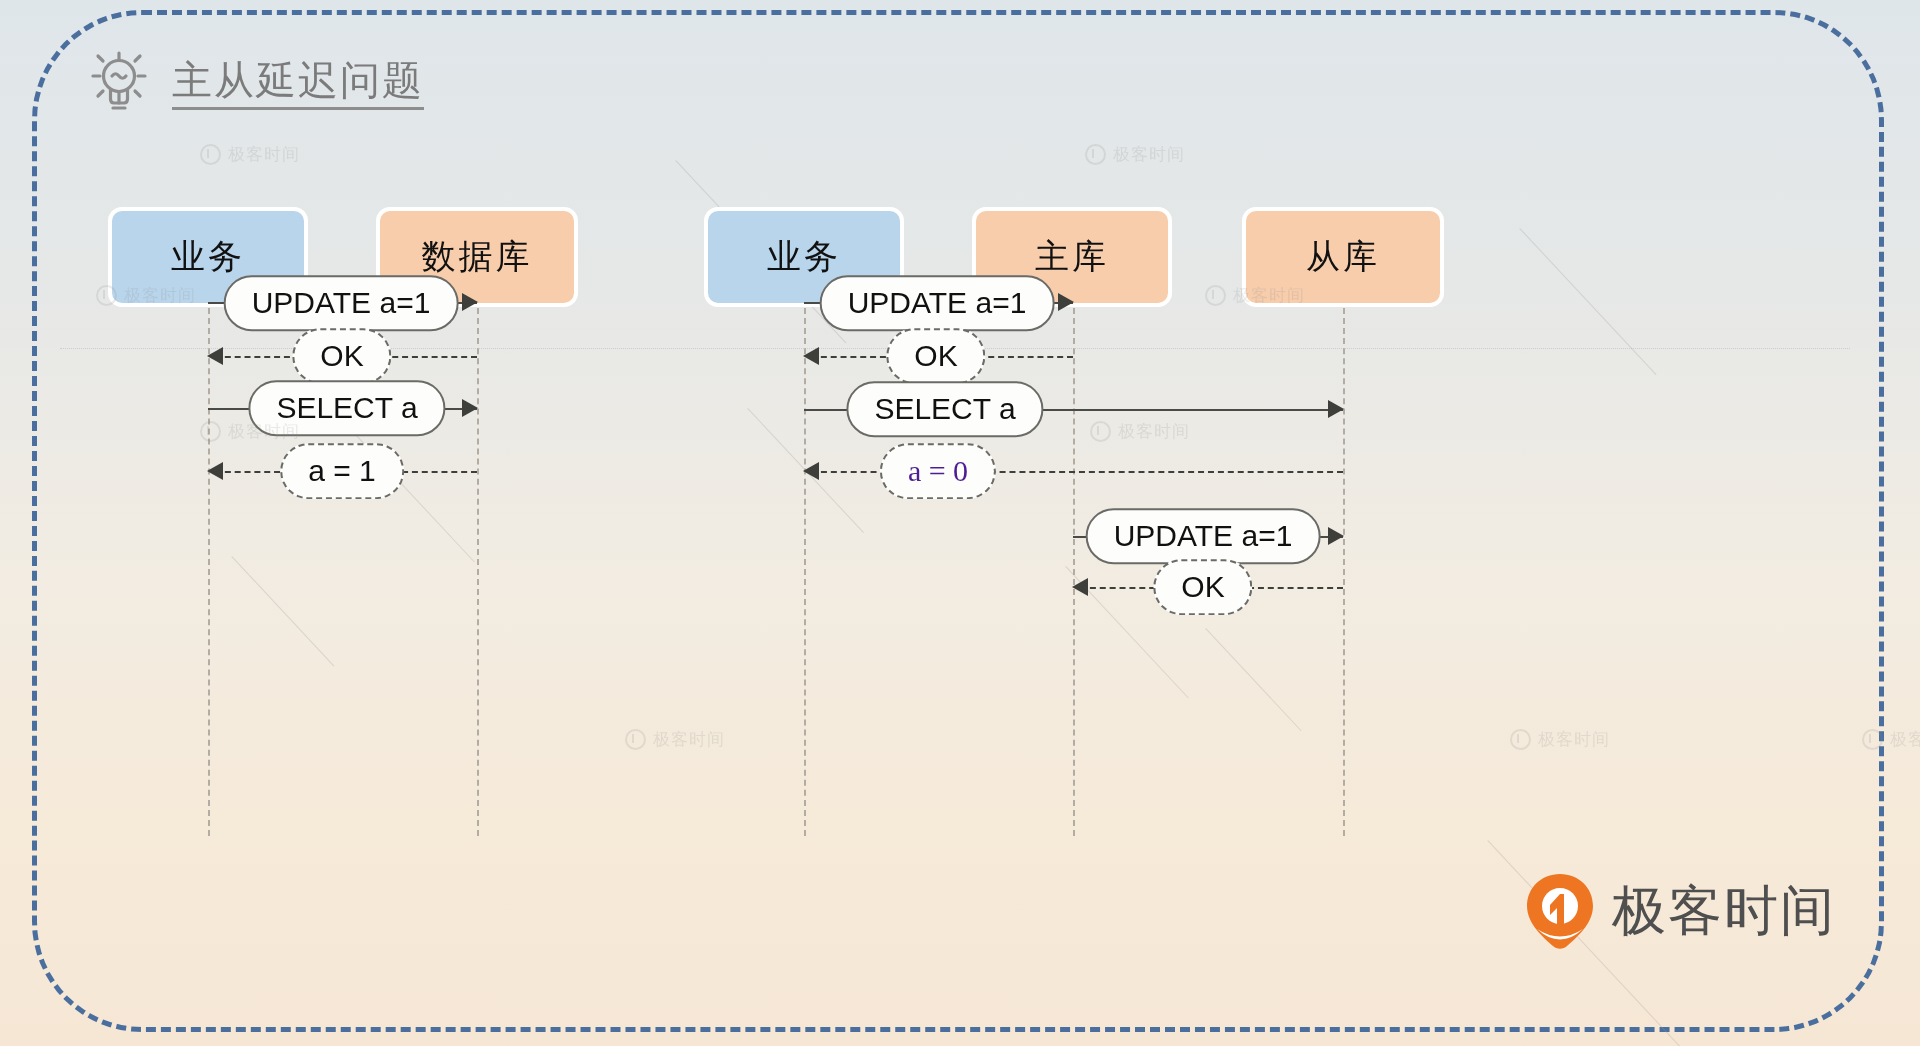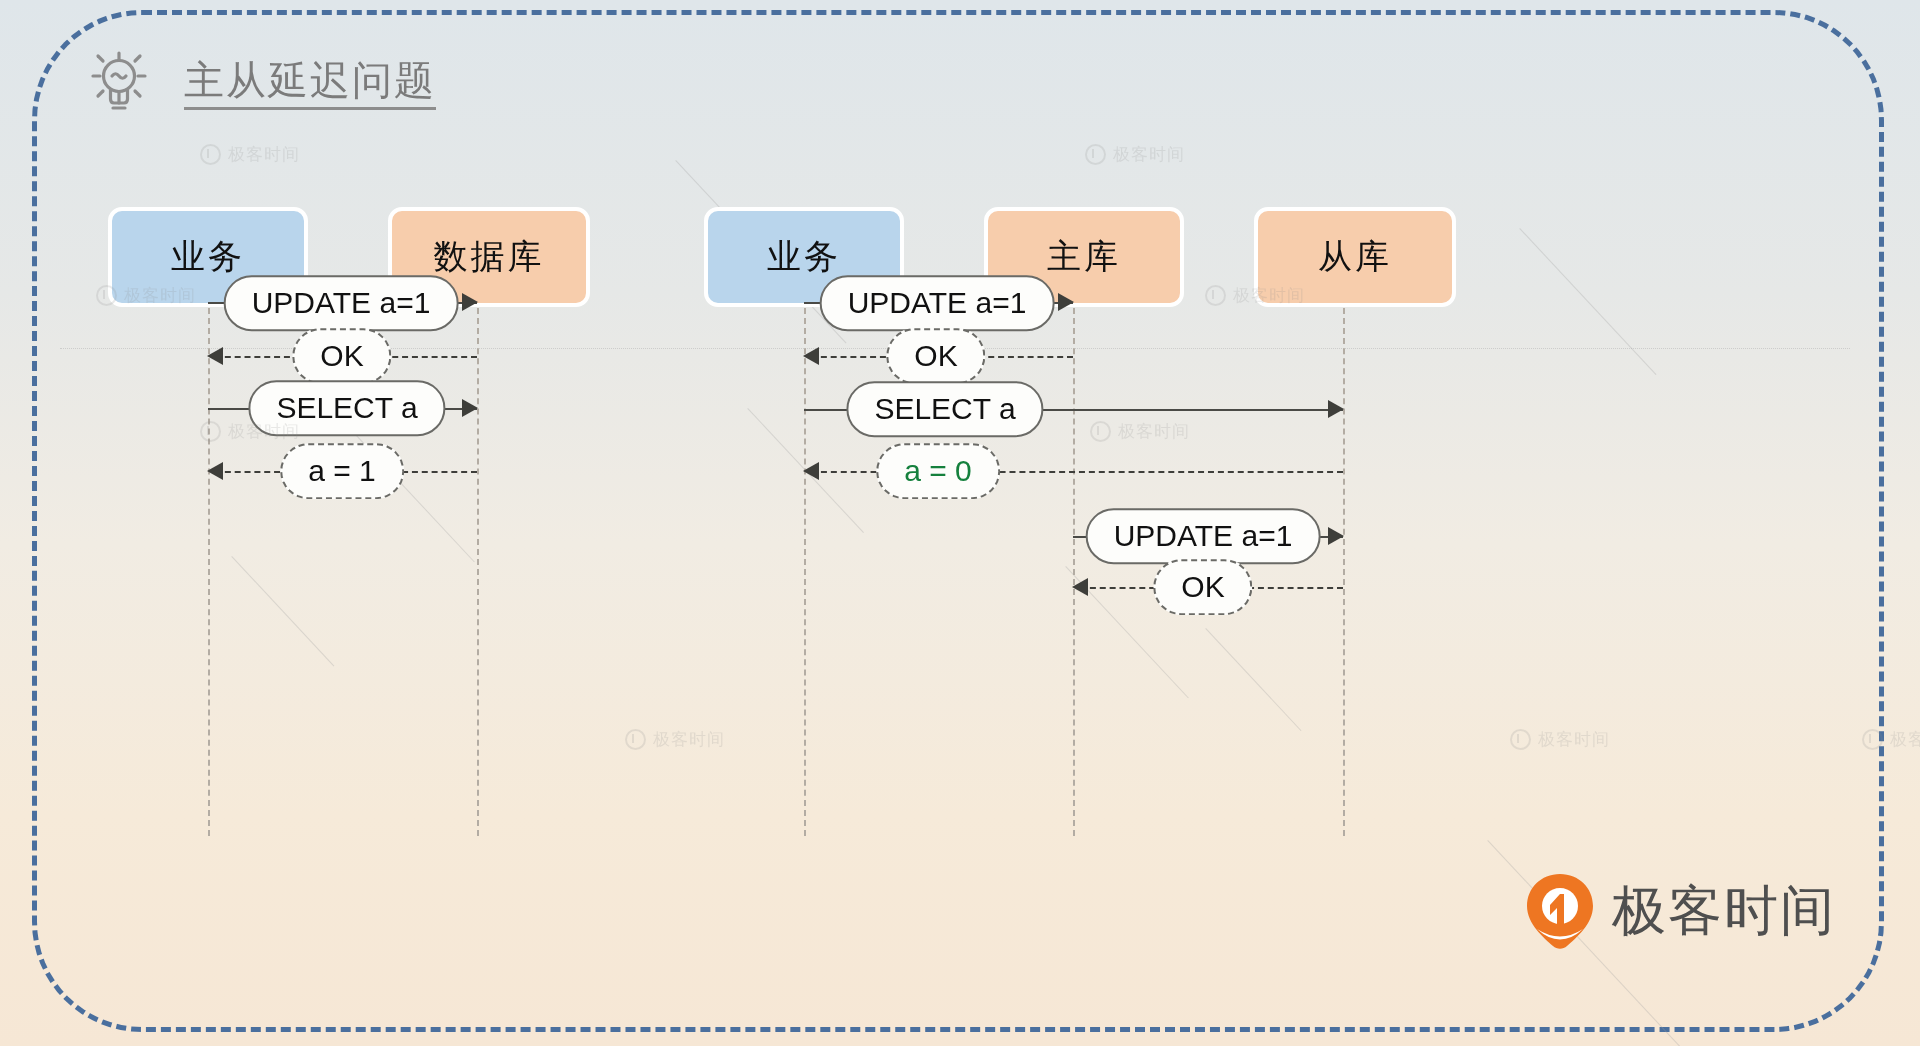--- a/index.html
+++ b/index.html
@@ -28,21 +28,21 @@
     pointer-events: none;
   }
 
   
   #header {
     position: absolute;
     left: 88px;
     top: 48px;
     display: flex;
     align-items: center;
-    gap: 34px;
+    gap: 22px;
   }
   #bulb { width: 62px; height: 70px; display:block; }
   #title {
     font-size: 40px;
     color: #7b7b7b;
     letter-spacing: 2px;
     border-bottom: 3px solid #8d8d8d;
     padding-bottom: 4px;
     line-height: 1.15;
     white-space: nowrap;
@@ -66,21 +66,21 @@
     border: 4px solid #ffffff;
     box-sizing: border-box;
     display: flex;
     align-items: center;
     justify-content: center;
     font-size: 34px;
     color: #111111;
     letter-spacing: 3px;
   }
   .actor.blue { background: #b9d5ec; font-family: Liberation Serif, serif; }
-  .actor.peach { background: #f7cdac; margin-left: 12px; }
+  .actor.peach { background: #f7cdac; }
 
   
   .msgline {
     position: absolute;
     height: 0;
     border-top: 2px solid #4a4a46;
   }
   .msgline.dashed { border-top: 2px dashed #3e3e3a; }
   .arrowhead {
     position: absolute;
@@ -98,21 +98,21 @@
     border-radius: 999px;
     padding: 9px 26px;
     font-size: 30px;
     color: #111111;
     white-space: nowrap;
     line-height: 1.12;
     box-sizing: border-box;
   }
   .pill.solid  { border: 2px solid #6a6a66; }
   .pill.dash   { border: 2px dashed #6a6a66; }
-  .pill.red    { color: #15803d; }
+  .pill.red    { color: #4c1d95; font-family: Liberation Serif, serif; }
 
   
   .wm {
     position: absolute;
     display: flex;
     align-items: center;
     gap: 7px;
     opacity: 0.18;
     color: #8b8b8b;
     font-size: 17px;

